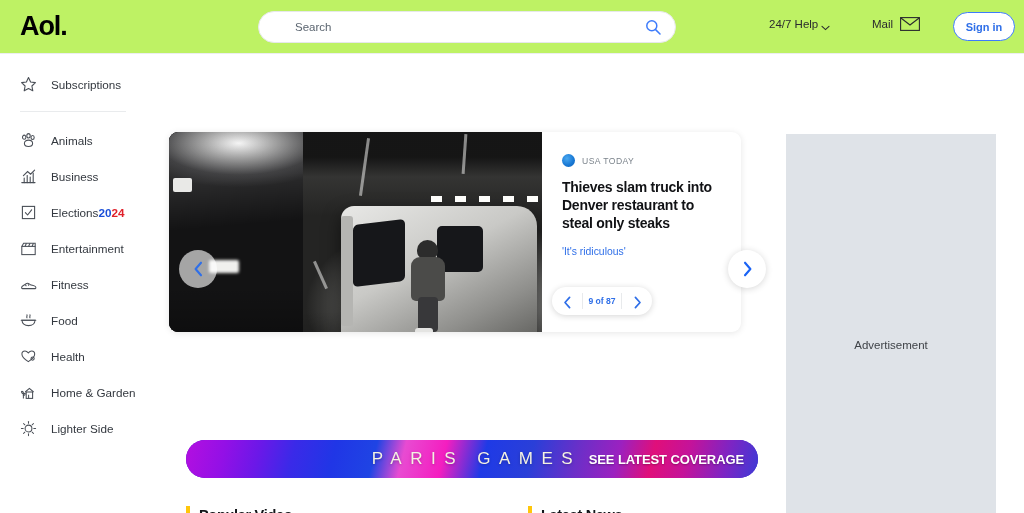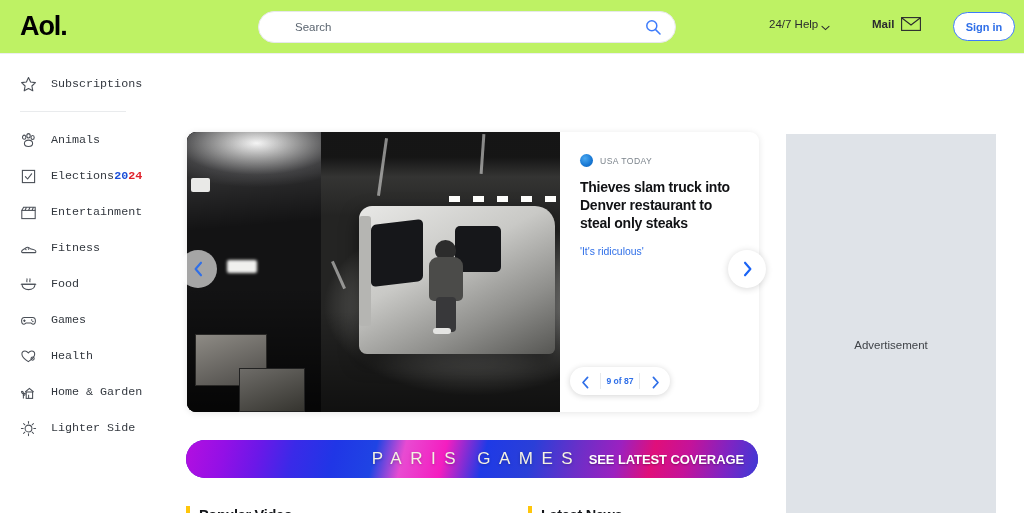--- a/index.html
+++ b/index.html
@@ -75,21 +75,20 @@
   .mail-link {
     position: absolute;
     left: 872px;
     top: 17px;
     display: flex;
     align-items: center;
     gap: 7px;
     font-size: 11.5px;
     color: #2a2a2e;
     cursor: pointer;
-    font-weight: bold;
   }
   .mail-icon { width: 20px; height: 14px; display: block; }
 
   .signin-btn {
     position: absolute;
     left: 953px;
     top: 12px;
     width: 62px;
     height: 29px;
     border: 1.4px solid #3d7bfb;
@@ -108,21 +107,20 @@
   .page { position: relative; width: 1024px; height: 459px; }
 
   
   .sidebar {
     position: absolute;
     left: 0; top: 0;
     width: 168px;
     height: 459px;
     padding-top: 12px;
     background: #fff;
-    font-family: Liberation Mono, monospace;
   }
   .nav-item {
     display: flex;
     align-items: center;
     height: 36px;
     padding-left: 20px;
     gap: 14px;
     cursor: pointer;
   }
   .nav-ico { width: 17px; height: 17px; flex: 0 0 17px; color: #4a4f57; }
@@ -133,22 +131,22 @@
     height: 1px;
     background: #e9ebed;
     margin: 9px 0 10px 20px;
   }
   .el-20 { color: #1b4fd8; font-weight: bold; }
   .el-24 { color: #e0202a; font-weight: bold; }
 
   
   .hero {
     position: absolute;
-    left: 187px; top: 78px;
-    width: 572px; height: 280px;
+    left: 169px; top: 78px;
+    width: 572px; height: 200px;
     background: #fff;
     border-radius: 9px;
     box-shadow: 0 1px 7px rgba(0,0,0,.10);
     overflow: hidden;
     display: flex;
   }
   .hero-img {
     position: relative;
     width: 373px; height: 280px;
     overflow: hidden;
@@ -448,20 +446,33 @@
         <svg viewBox="0 0 17 17" fill="none" stroke="#4a4f57" stroke-width="1.05">
           <ellipse cx="4.2" cy="5.2" rx="1.7" ry="2.1"></ellipse>
             <ellipse cx="8.5" cy="3.8" rx="1.7" ry="2.2"></ellipse>
           <ellipse cx="12.6" cy="5.4" rx="1.6" ry="2"></ellipse>
           <path d="M4.4 11.4c0-2.3 1.9-3.3 4.1-3.3s4.1 1 4.1 3.3c0 2-1.8 3-4.1 3s-4.1-1-4.1-3z"></path>
         </svg>
       </span>
       <span class="nav-label">Animals</span>
     </div>
 
+    <div class="nav-item">
+      <span class="nav-ico">
+        <svg viewBox="0 0 17 17" fill="none" stroke="#4a4f57" stroke-width="1.1" stroke-linecap="round">
+          <line x1="1.8" y1="14.6" x2="15" y2="14.6"></line>
+          <line x1="4.2" y1="14.6" x2="4.2" y2="10"></line>
+          <line x1="7.2" y1="14.6" x2="7.2" y2="7.6"></line>
+          <line x1="10.2" y1="14.6" x2="10.2" y2="9"></line>
+          <line x1="13.2" y1="14.6" x2="13.2" y2="5"></line>
+          <polyline points="3.4,7.6 7.6,3.6 10.6,6.2 14.6,2.2"></polyline>
+        </svg>
+      </span>
+      <span class="nav-label">Business</span>
+    </div>
 
     <div class="nav-item">
       <span class="nav-ico">
         <svg viewBox="0 0 17 17" fill="none" stroke="#4a4f57" stroke-width="1.1">
           <rect x="2.4" y="2.4" width="12.2" height="12.2"></rect>
           <polyline points="5.4,8.6 7.6,11 11.6,5.8" stroke-linecap="round" stroke-linejoin="round"></polyline>
         </svg>
       </span>
       <span class="nav-label"><span>Elections</span><span class="el-20">20</span><span class="el-24">24</span></span>
     </div>
@@ -495,32 +506,20 @@
         <svg viewBox="0 0 17 17" fill="none" stroke="#4a4f57" stroke-width="1.05" stroke-linecap="round">
           <path d="M2 8.2h13c0 3.2-2.6 5.4-6.5 5.4S2 11.4 2 8.2z"></path>
           <line x1="1.2" y1="8.2" x2="15.8" y2="8.2"></line>
           <path d="M7 5.8c-.8-1 .4-1.8 0-3"></path>
           <path d="M10 5.8c-.8-1 .4-1.8 0-3"></path>
         </svg>
       </span>
       <span class="nav-label">Food</span>
     </div>
 
-    <div class="nav-item">
-      <span class="nav-ico">
-        <svg viewBox="0 0 17 17" fill="none" stroke="#4a4f57" stroke-width="1.05">
-          <path d="M4.4 5.4h8.2c1.6 0 2.8 1.5 2.8 3.4s-1 3.4-2.3 3.4c-1 0-1.5-.8-2.2-1.3H6.1c-.7.5-1.2 1.3-2.2 1.3C2.6 12.2 1.6 10.7 1.6 8.8s1.2-3.4 2.8-3.4z"></path>
-          <line x1="4.4" y1="7.5" x2="4.4" y2="9.9"></line>
-          <line x1="3.2" y1="8.7" x2="5.6" y2="8.7"></line>
-          <circle cx="11.6" cy="8" r=".75" fill="#4a4f57" stroke="none"></circle>
-          <circle cx="12.9" cy="9.4" r=".75" fill="#4a4f57" stroke="none"></circle>
-        </svg>
-      </span>
-      <span class="nav-label">Games</span>
-    </div>
 
     <div class="nav-item">
       <span class="nav-ico">
         <svg viewBox="0 0 17 17" fill="none" stroke="#4a4f57" stroke-width="1.05">
           <path d="M8.3 13.6S1.9 9.8 1.9 6.1c0-2 1.5-3.2 3.1-3.2 1.3 0 2.3.8 3.3 2 1-1.2 2-2 3.3-2 1.6 0 3.1 1.2 3.1 3.2 0 3.7-6.4 7.5-6.4 7.5z"></path>
           <circle cx="12.6" cy="10.6" r="1.6"></circle>
         </svg>
       </span>
       <span class="nav-label">Health</span>
     </div>

